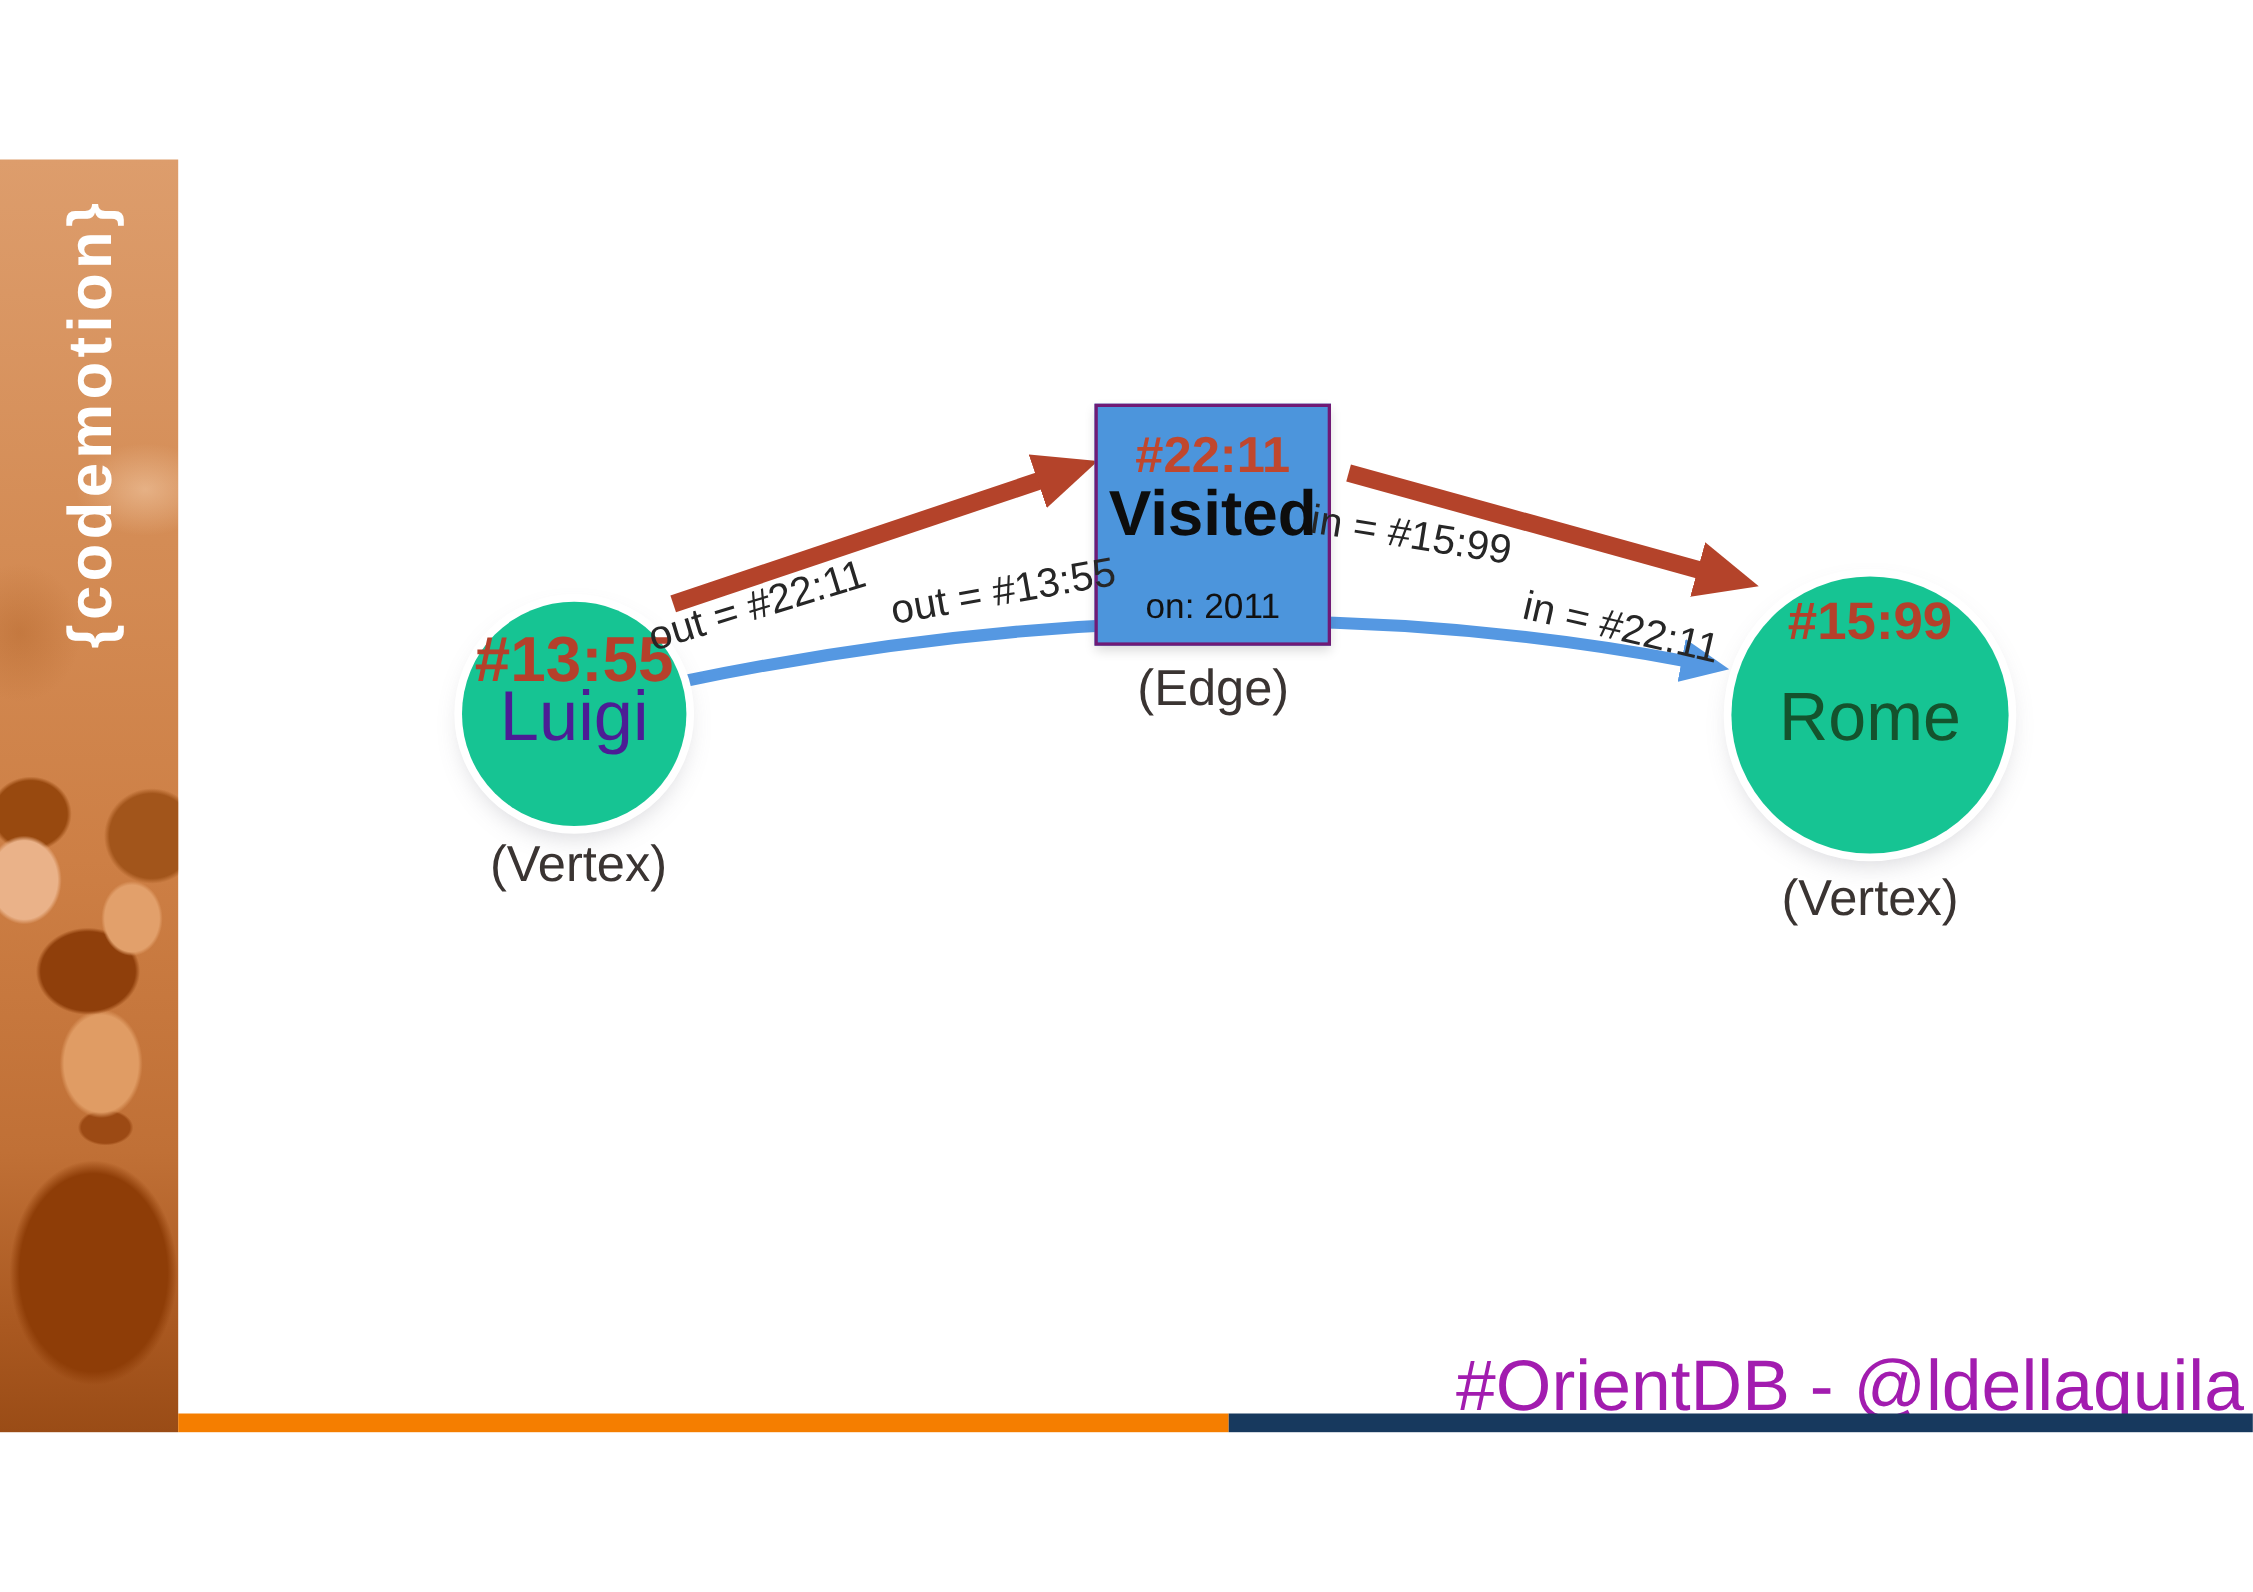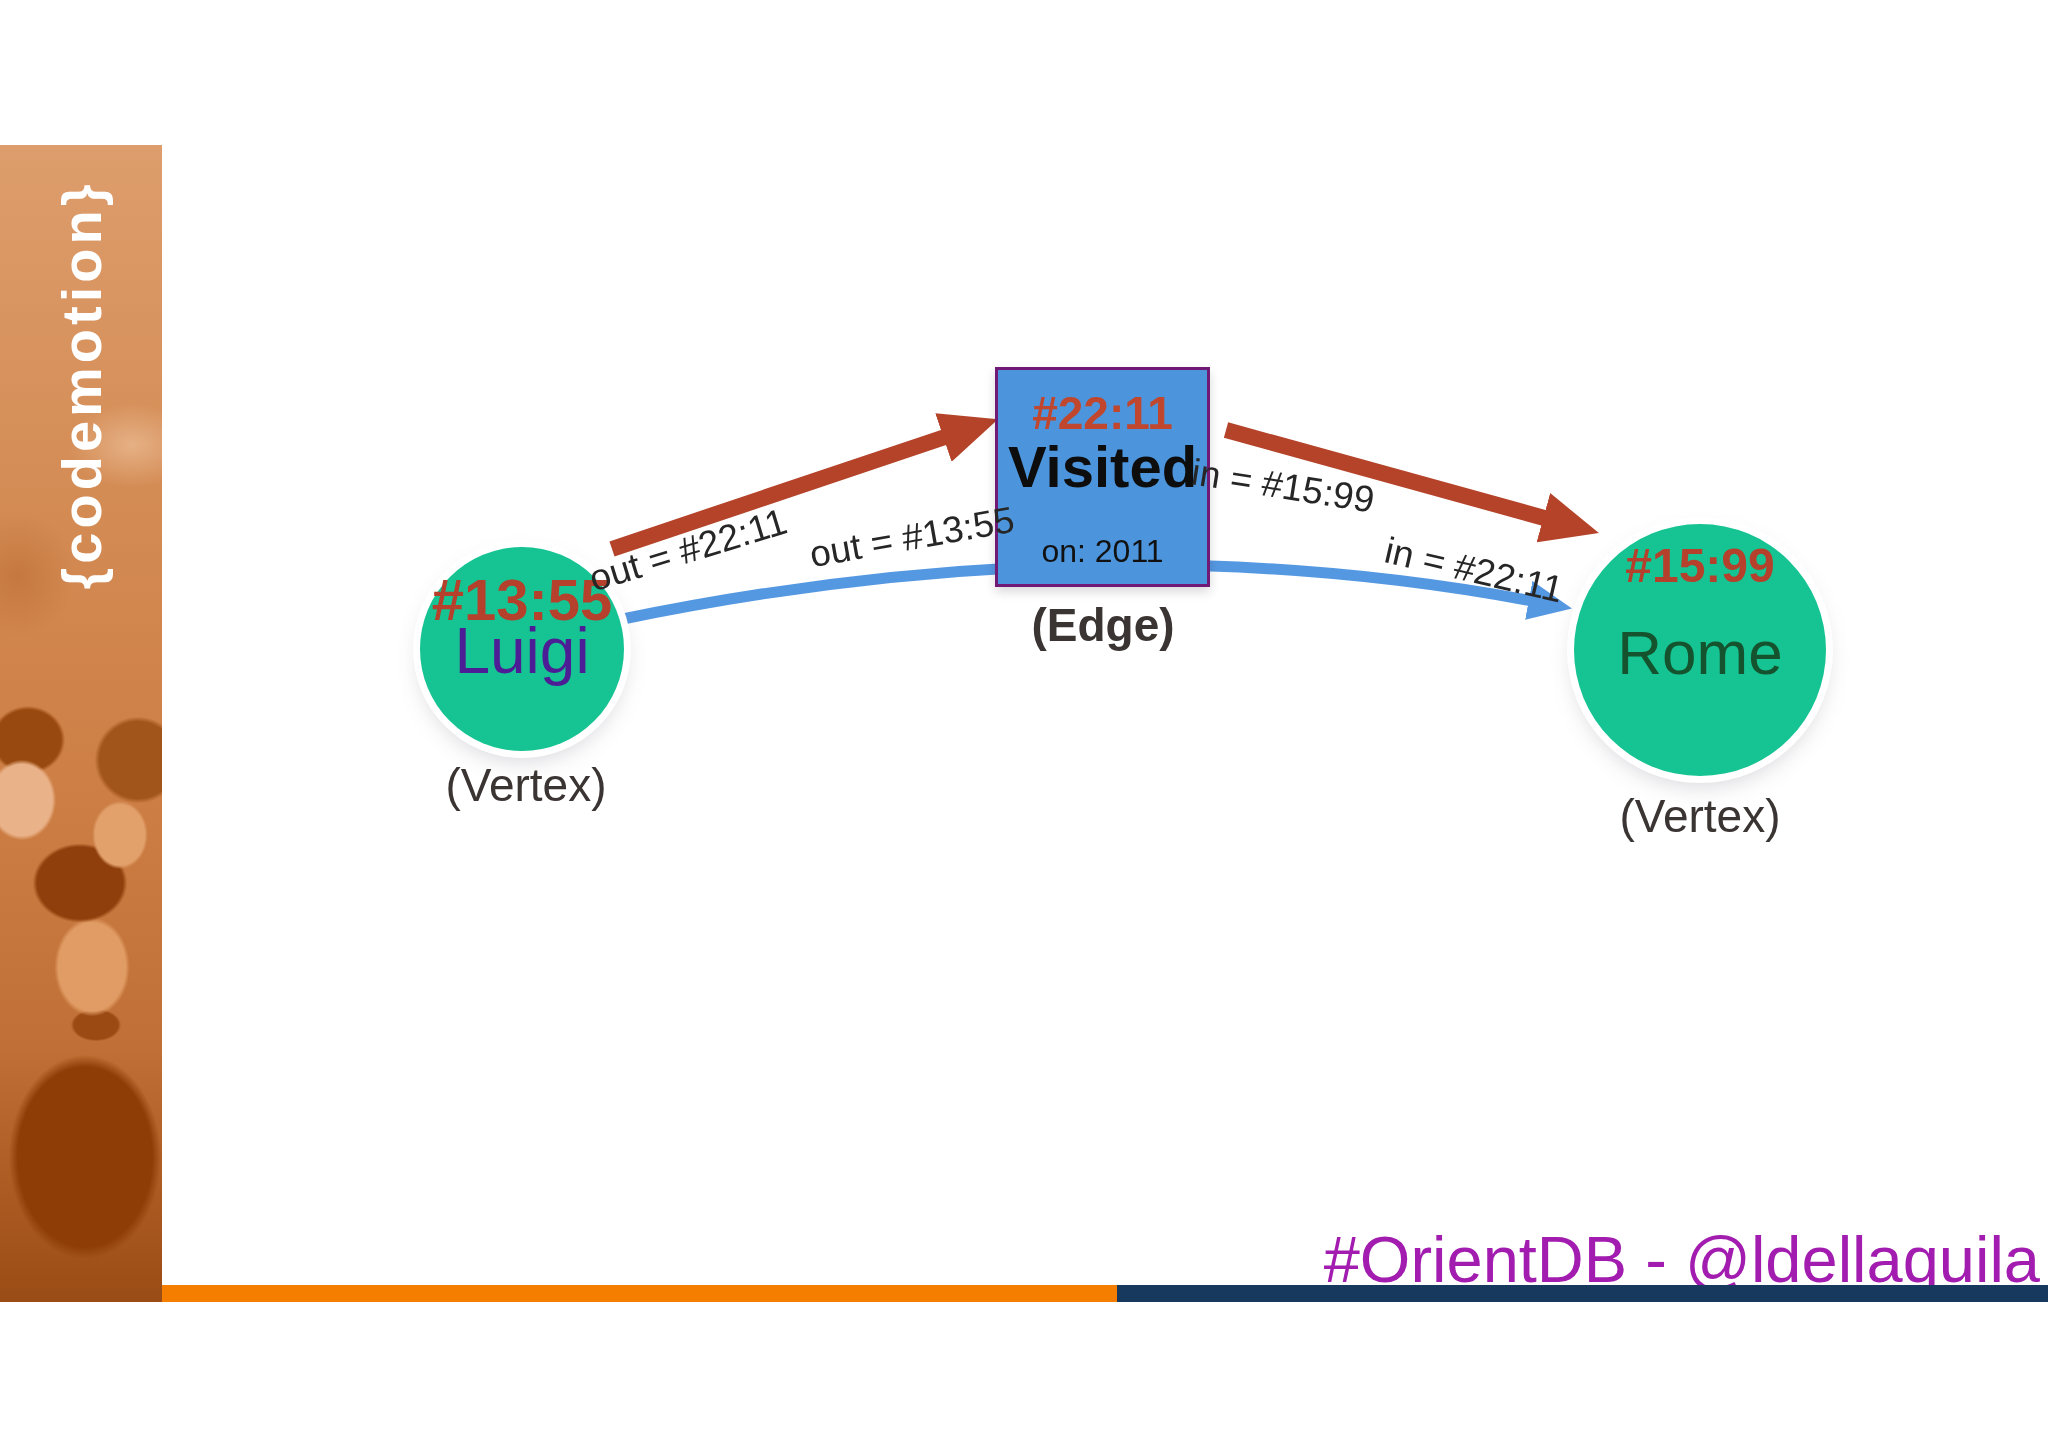--- a/index.html
+++ b/index.html
@@ -56,21 +56,21 @@
   }
   .edge-box .rid{top:20px;font-size:46px;color:#c0472e;}
   .edge-box .ename{top:68px;font-size:58px;font-weight:bold;color:#0d0d0d;}
   .edge-box .eprop{top:165px;font-size:32px;color:#111111;}
 
   .caption{
     position:absolute;width:300px;text-align:center;
     font-size:46px;color:#3a3432;line-height:1.1;
   }
   .caption-vertex-left {left:376px;top:760px;}
-  .caption-edge        {left:953px;top:600px;font-weight:bold;}
+  .caption-edge        {left:953px;top:600px;}
   .caption-vertex-right{left:1550px;top:791px;}
 
   .edge-label{
     position:absolute;white-space:nowrap;font-size:37px;color:#262626;line-height:1;
   }
   .lbl-out-left   {left:688px; top:550px; transform:translate(-50%,-50%) rotate(-17deg);}
   .lbl-out-center {left:912px; top:537px; transform:translate(-50%,-50%) rotate(-10deg);}
   .lbl-in-top     {left:1283px;top:486px; transform:translate(-50%,-50%) rotate(9deg);}
   .lbl-in-right   {left:1474px;top:570px; transform:translate(-50%,-50%) rotate(13deg);}
 

